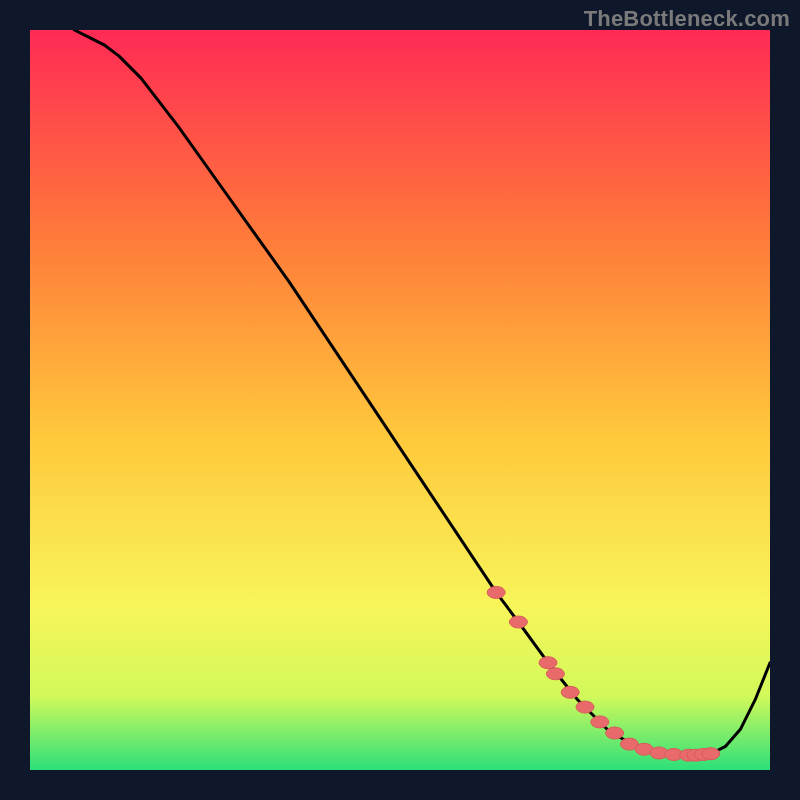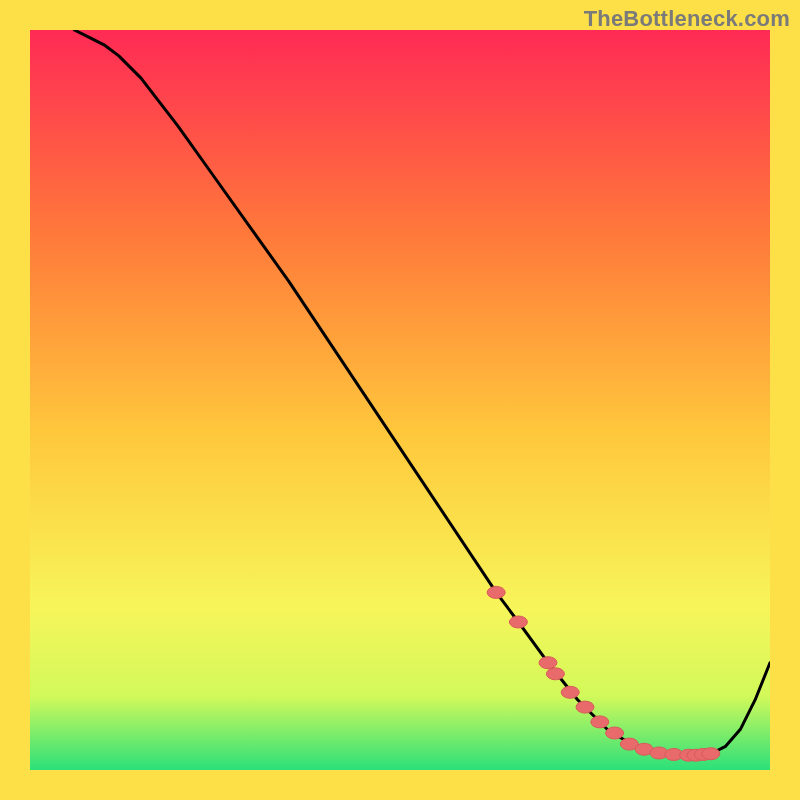--- a/index.html
+++ b/index.html
@@ -9,21 +9,21 @@
     height: 800px;
     background: #000;
     overflow: hidden;
   }
   .frame {
     position: absolute;
     left: 0;
     top: 0;
     width: 800px;
     height: 800px;
-    background: #fde047;
+    background: #0f172a;
   }
   .plot {
     position: absolute;
     left: 30px;
     top: 30px;
     width: 740px;
     height: 740px;
     overflow: hidden;
   }
   .watermark {

